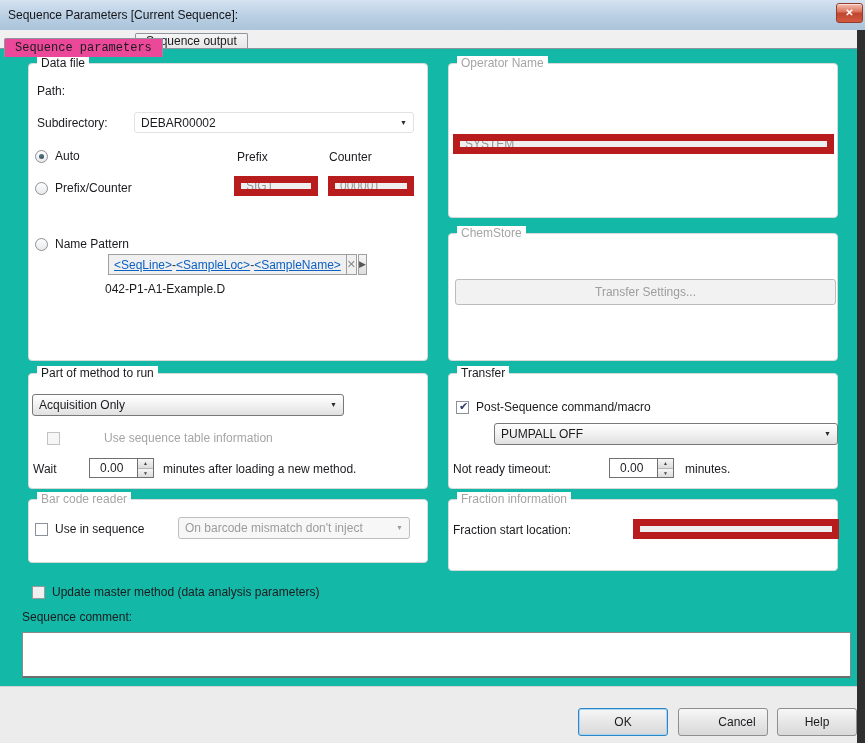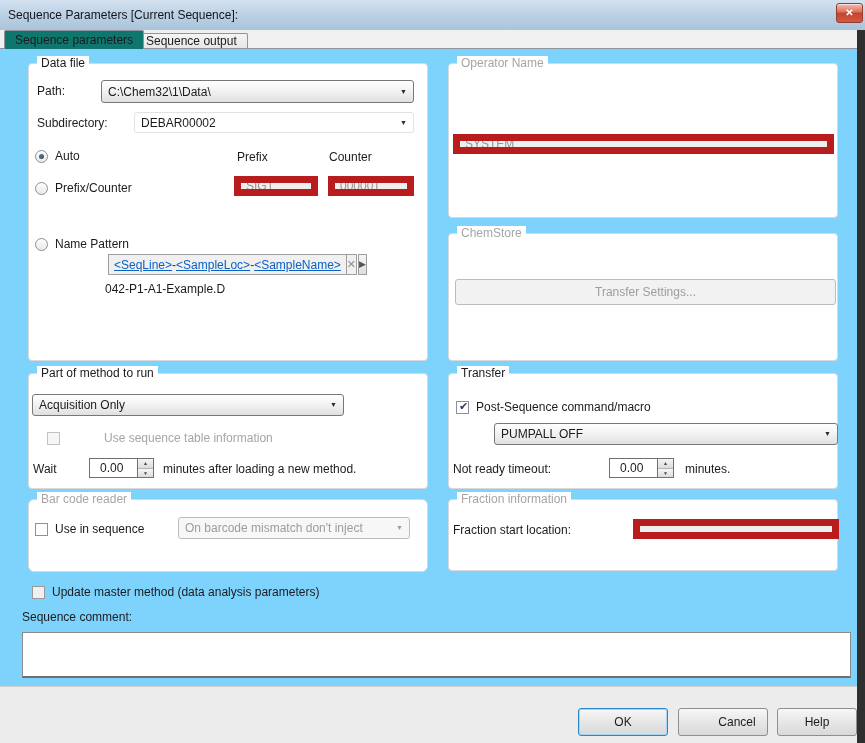--- a/index.html
+++ b/index.html
@@ -14,28 +14,28 @@
   .title-text { color:#15151a; }
   .close-btn { position:absolute; left:836px; top:3px; width:27px; height:20px;
                background:linear-gradient(#f4c0b2,#da6f58 45%,#c04430 50%,#d2593f);
                border:1px solid #963c2d; border-radius:3px; color:#fff;
                font-size:10px; font-weight:bold; text-align:center; line-height:18px;
                box-shadow:inset 0 1px 0 rgba(255,255,255,.55); cursor:default; }
 
   
   .tab { position:absolute; border:1px solid #8f949e; border-bottom:none;
          padding:0 10px; white-space:nowrap; }
-  .tab.active { left:4px; top:30px; height:19px; line-height:18px; background:#0f766e;
-                z-index:3; border-radius:2px 2px 0 0; }
+  .tab.active { left:4px; top:38px; height:19px; line-height:18px; background:#ec4899;
+                z-index:3; border-radius:2px 2px 0 0;font-family:Liberation Mono, monospace; }
   .tab.inactive { left:135px; top:33px; height:16px; line-height:15px;
                   background:linear-gradient(#f5f5f5,#e6e6e6); z-index:1;
                   border-radius:2px 2px 0 0; }
 
   .tabpage { position:absolute; left:0; top:48px; width:857px; height:638px;
-             background:#7dd3fc; border-top:1px solid #8f949e; z-index:2; }
+             background:#14b8a6; border-top:1px solid #8f949e; z-index:2; }
 
   
   .group { position:absolute; border:1px solid #d9d9d9; border-radius:4px; background:#fff; }
   .group-label { position:absolute; top:-8px; left:8px; background:#fff; padding:0 4px;
                  white-space:nowrap; }
   .group-label.dis { color:#a5a5a5; }
 
   .lbl { position:absolute; white-space:nowrap; }
   .dis { color:#a5a5a5; }
 
@@ -123,24 +123,20 @@
   <div class="tab inactive">
     <span>Sequence output</span>
   </div>
 
   <div class="tabpage">
 
     <div class="group" style="left:28px; top:14px; width:400px; height:298px;">
       <span class="group-label">Data file</span>
 
       <span class="lbl" style="left:8px; top:20px;">Path:</span>
-      <div class="combo" style="left:72px; top:16px; width:313px; height:23px;">
-        <span>C:\Chem32\1\Data\</span>
-        <span class="combo-arrow">▼</span>
-      </div>
 
       <span class="lbl" style="left:8px; top:52px;">Subdirectory:</span>
       <div class="combo flat" style="left:105px; top:48px; width:280px; height:21px;">
         <span>DEBAR00002</span>
         <span class="combo-arrow">▼</span>
       </div>
 
       <div class="row" style="left:6px; top:85px;">
         <span class="radio sel"></span>
         <span>Auto</span>
@@ -234,21 +230,21 @@
       <div class="spinner" style="left:160px; top:84px;">
         <input class="spin-input" value="0.00" style="">
         <div class="spin-btns">
           <div class="spin-btn"><span>▲</span></div>
           <div class="spin-btn"><span>▼</span></div>
         </div>
       </div>
       <span class="lbl" style="left:236px; top:88px;">minutes.</span>
     </div>
 
-    <div class="group" style="left:28px; top:450px; width:400px; height:73px;border-radius:6px;">
+    <div class="group" style="left:28px; top:450px; width:400px; height:64px;">
       <span class="group-label dis">Bar code reader</span>
       <div class="row" style="left:6px; top:22px;">
         <span class="cbox"></span>
         <span>Use in sequence</span>
       </div>
       <div class="combo disabled" style="left:149px; top:17px; width:232px; height:22px;">
         <span>On barcode mismatch don't inject</span>
         <span class="combo-arrow">▼</span>
       </div>
     </div>

